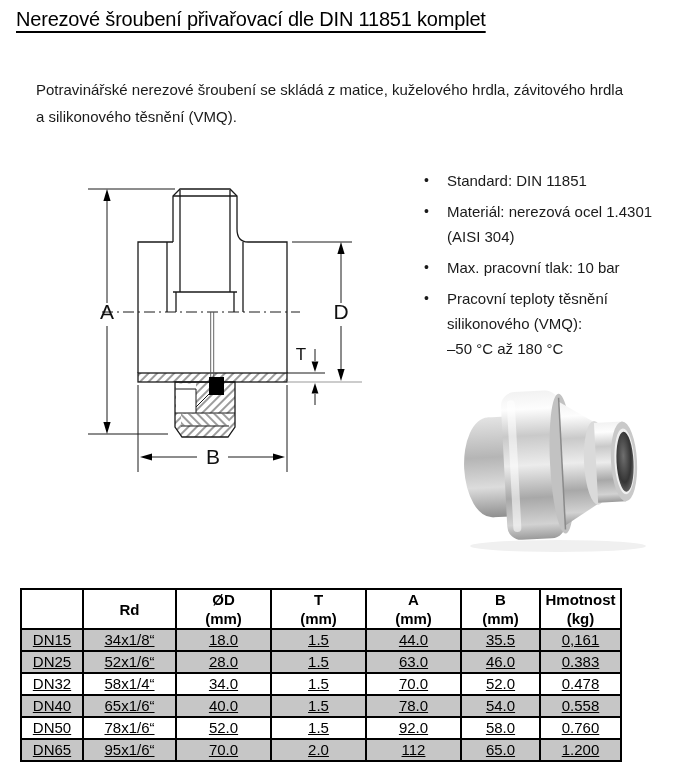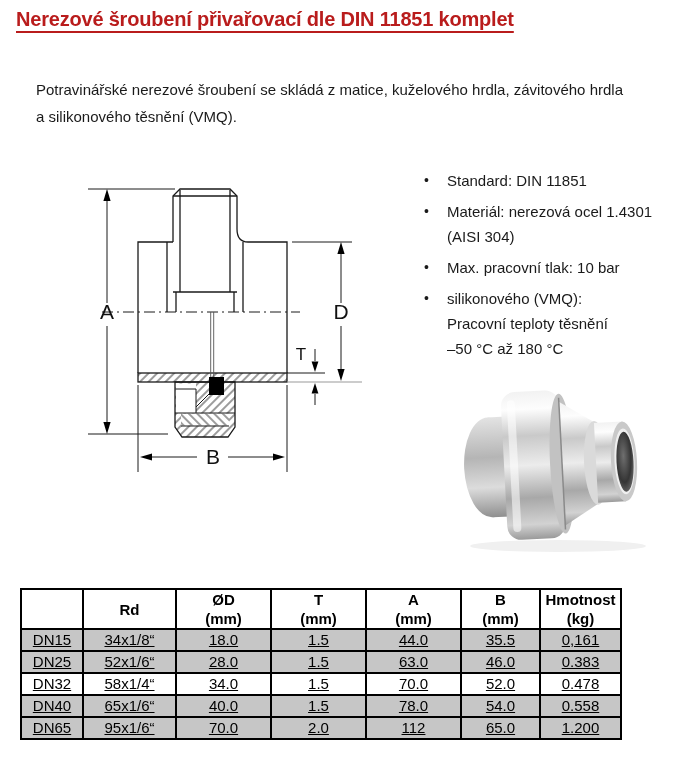--- a/index.html
+++ b/index.html
@@ -2,21 +2,21 @@
 <html><head>
 <meta charset="utf-8">
 <style>
   html,body { margin:0; padding:0; background:#ffffff; }
   .page {
     position:relative; width:682px; height:772px; overflow:hidden;
     background:#ffffff; font-family:"Liberation Sans", sans-serif; color:#1a1a1a;
   }
   .title {
     position:absolute; left:16px; top:8px;
-    font-size:20px; font-weight:bold; color:#b91c1c;
+    font-size:20px; font-weight:normal; color:#000000;
     text-decoration:underline; text-decoration-thickness:2px; text-underline-offset:5px;
     letter-spacing:-0.2px; white-space:nowrap; cursor:pointer;
   }
   .intro { position:absolute; left:16px; top:76px; font-size:15px; }
   .intro span { display:block; line-height:27px; white-space:nowrap;margin-left:20px; }
 
   .drawing { position:absolute; left:60px; top:160px; }
   .photo   { position:absolute; left:440px; top:368px; }
 
   .specs { position:absolute; left:424px; top:168px; width:256px; }
@@ -146,22 +146,22 @@
     </div>
     <div class="spec-item">
       <span class="bullet">•</span>
       <div class="spec-lines">
         <span>Max. pracovní tlak: 10 bar</span>
       </div>
     </div>
     <div class="spec-item">
       <span class="bullet">•</span>
       <div class="spec-lines">
+        <span>Pracovní teploty těsnění</span>
         <span>silikonového (VMQ):</span>
-        <span>Pracovní teploty těsnění</span>
         <span>–50 °C až 180 °C</span>
       </div>
     </div>
   </div>
 
   <svg class="photo" width="230" height="190" viewBox="0 0 230 190">
     <defs>
       <linearGradient id="mv" x1="0" y1="0" x2="0" y2="1">
         <stop offset="0" stop-color="#f2f2f2"></stop>
         <stop offset="0.12" stop-color="#fdfdfd"></stop>
@@ -272,20 +272,29 @@
       </tr>
       <tr class="g">
         <td>DN40</td>
           <td>65x1/6“</td>
           <td>40.0</td>
           <td>1.5</td>
           <td>78.0</td>
           <td>54.0</td>
           <td>0.558</td>
       </tr>
+      <tr>
+        <td>DN50</td>
+          <td>78x1/6“</td>
+          <td>52.0</td>
+          <td>1.5</td>
+          <td>92.0</td>
+          <td>58.0</td>
+          <td>0.760</td>
+      </tr>
       <tr class="g">
         <td>DN65</td>
           <td>95x1/6“</td>
           <td>70.0</td>
           <td>2.0</td>
           <td>112</td>
           <td>65.0</td>
           <td>1.200</td>
       </tr>
     </tbody>

